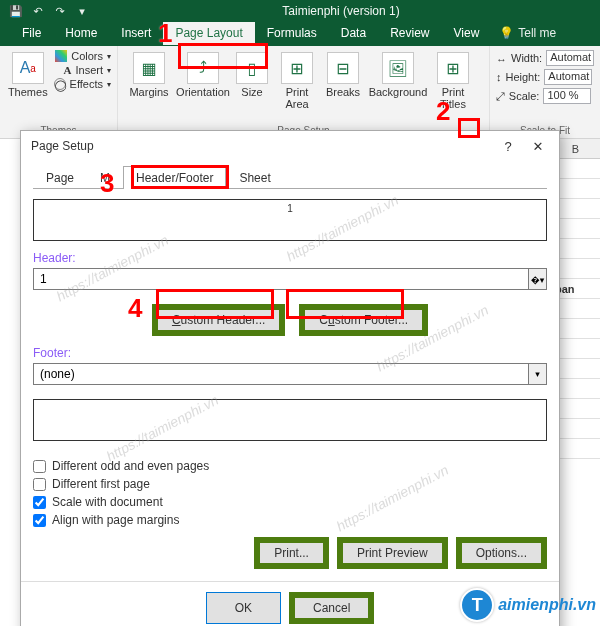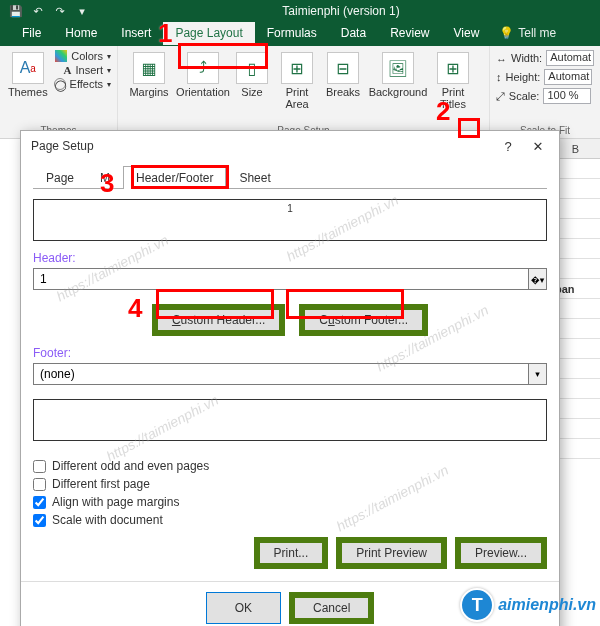--- a/index.html
+++ b/index.html
@@ -262,32 +262,32 @@
       <label class="chk">
           <input type="checkbox" style="">
           <span>Different odd and even pages</span>
         </label>
       <label class="chk">
           <input type="checkbox" style="">
           <span>Different first page</span>
         </label>
       <label class="chk">
           <input type="checkbox" checked="" style="">
-          <span>Align with page margins</span>
+          <span>Scale with document</span>
         </label>
       <label class="chk">
           <input type="checkbox" checked="" style="">
-          <span>Scale with document</span>
+          <span>Align with page margins</span>
         </label>
     </div>
 
     <div class="bottom-btns">
       <button class="winbutton"><span>Print...</span></button>
       <button class="winbutton"><span>Print Preview</span></button>
-      <button class="winbutton"><span>Preview...</span></button>
+      <button class="winbutton"><span>Options...</span></button>
     </div>
 
     <div class="sep"></div>
 
     <div class="okrow">
       <button class="winbutton" style="padding:3px 28px;border:1px solid #0078d7"><span>OK</span></button>
       <button class="winbutton" style="padding:3px 18px"><span>Cancel</span></button>
     </div>
   </div>
 </div>

